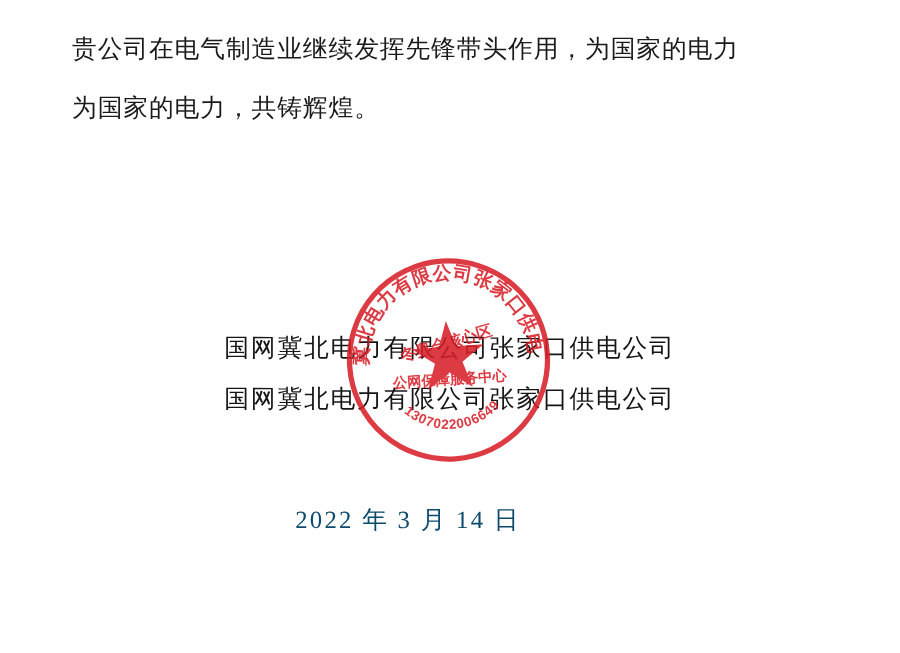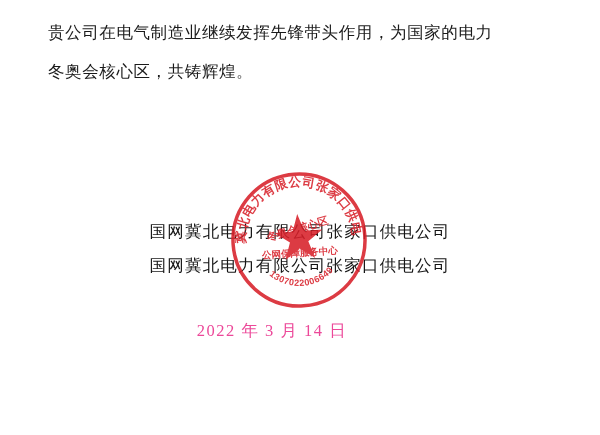--- a/index.html
+++ b/index.html
@@ -47,26 +47,26 @@
     line-height: 34px;
     letter-spacing: 1.2px;
     color: #141414;
     position: relative;
     z-index: 1;
     white-space: nowrap;
   }
   .date-line {
     position: absolute;
     left: 0;
-    top: 320px;
+    top: 336px;
     width: 544px;
     text-align: center;
     font-size: 16.5px;
     letter-spacing: 1.5px;
-    color: #ec4899;
+    color: #0c4a6e;
   }
   
   .seal {
     position: absolute;
     left: 299px;
     top: 170px;
     width: 140px;
     height: 140px;
     transform: translateX(-50%) rotate(-4deg);
     z-index: 3;
@@ -84,21 +84,21 @@
     font-weight: bold;
   }
 </style>
 </head>
 <body>
 
 <div class="page">
 
   <div class="body-text">
     <p>贵公司在电气制造业继续发挥先锋带头作用，为国家的电力</p>
-    <p>冬奥会核心区，共铸辉煌。</p>
+    <p>为国家的电力，共铸辉煌。</p>
   </div>
 
   <div class="signature-block">
     <div class="signature-line">国网冀北电力有限公司张家口供电公司</div>
     <div class="signature-line">国网冀北电力有限公司张家口供电公司</div>
   </div>
 
   <div class="seal">
     <svg viewBox="0 0 140 140" xmlns="http://www.w3.org/2000/svg">
       <defs>

